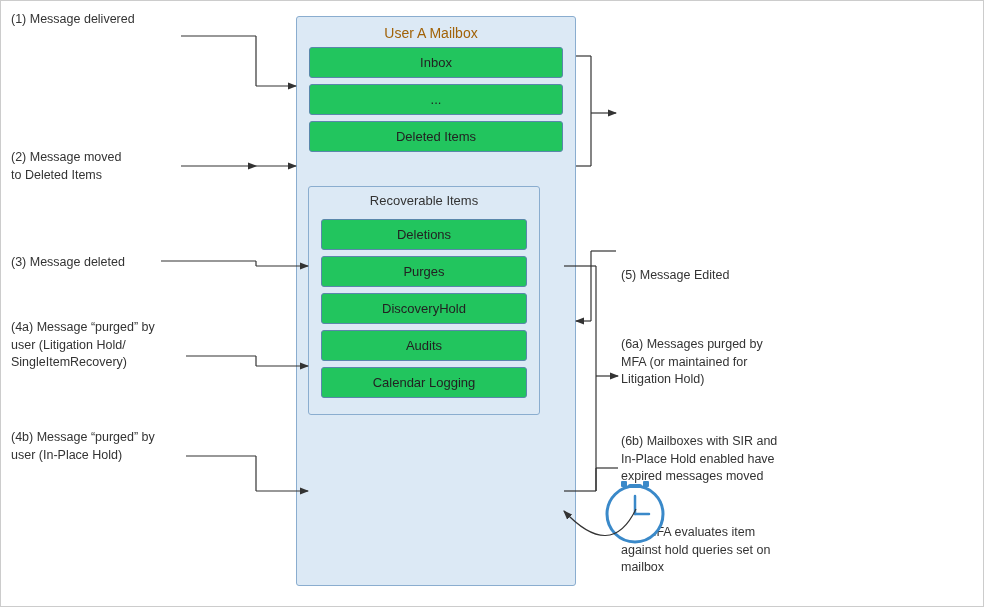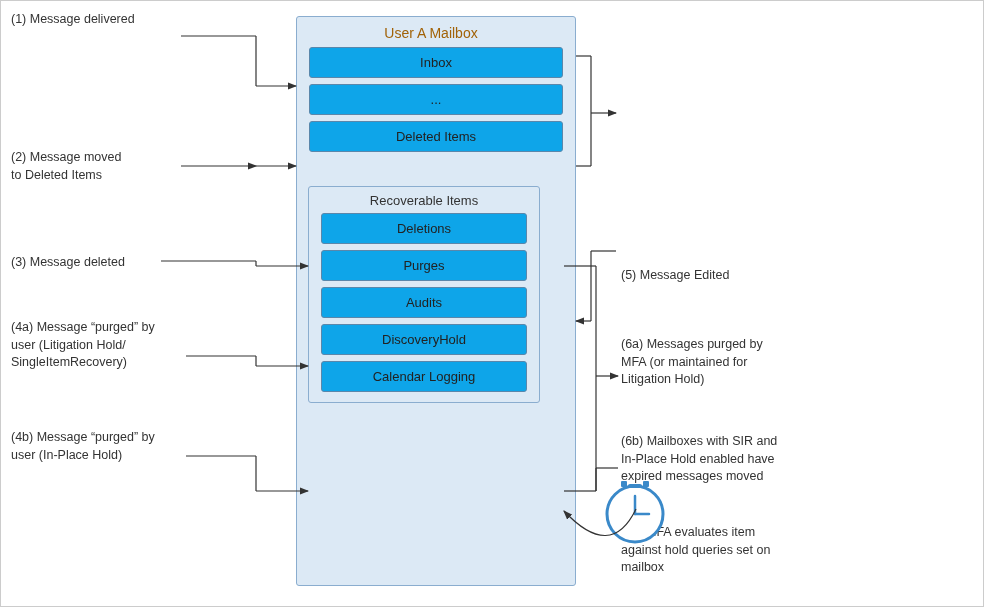--- a/index.html
+++ b/index.html
@@ -41,21 +41,21 @@
     }
 
     
     .inbox-area {
       margin: 0 12px 0 12px;
       display: flex;
       flex-direction: column;
       gap: 6px;
     }
     .folder-box {
-      background: #0ea5e9;
+      background: #22c55e;
       border: 1px solid #5a87ab;
       border-radius: 3px;
       text-align: center;
       padding: 7px 6px;
       font-size: 13px;
       color: #222;
     }
 
     
     .recoverable-section {
@@ -72,21 +72,21 @@
       text-align: center;
       font-size: 13px;
       color: #333;
       padding: 6px 0 5px 0;
       font-weight: normal;
     }
     .recoverable-folders {
       display: flex;
       flex-direction: column;
       gap: 6px;
-      margin: 0 12px;
+      margin: 6px 12px;
     }
 
     
     .arrows-svg {
       position: absolute;
       top: 0;
       left: 0;
       width: 984px;
       height: 607px;
       pointer-events: none;
@@ -119,22 +119,22 @@
       <div class="folder-box">...</div>
       <div class="folder-box">Deleted Items</div>
     </div>
   </div>
 
   <div class="recoverable-section">
     <div class="recoverable-title">Recoverable Items</div>
     <div class="recoverable-folders">
       <div class="folder-box">Deletions</div>
       <div class="folder-box">Purges</div>
+      <div class="folder-box">DiscoveryHold</div>
       <div class="folder-box">Audits</div>
-      <div class="folder-box">DiscoveryHold</div>
       <div class="folder-box">Calendar Logging</div>
     </div>
   </div>
 
   <div style="position:absolute; left:620px; top:238px; font-size:12.5px; color:#333; line-height:1.4;margin-top:28px;">(5) Message Edited</div>
   <div style="position:absolute; left:620px; top:335px; font-size:12.5px; color:#333; line-height:1.4;">(6a) Messages purged by<br>MFA (or maintained for<br>Litigation Hold)</div>
   <div style="position:absolute; left:620px; top:432px; font-size:12.5px; color:#333; line-height:1.4;">(6b) Mailboxes with SIR and<br>In-Place Hold enabled have<br>expired messages moved</div>
   <div style="position:absolute; left:620px; top:523px; font-size:12.5px; color:#333; line-height:1.4;">(6c) MFA evaluates item<br>against hold queries set on<br>mailbox</div>
 
   <svg class="clock-icon" viewBox="0 0 72 72" fill="none" xmlns="http://www.w3.org/2000/svg">

